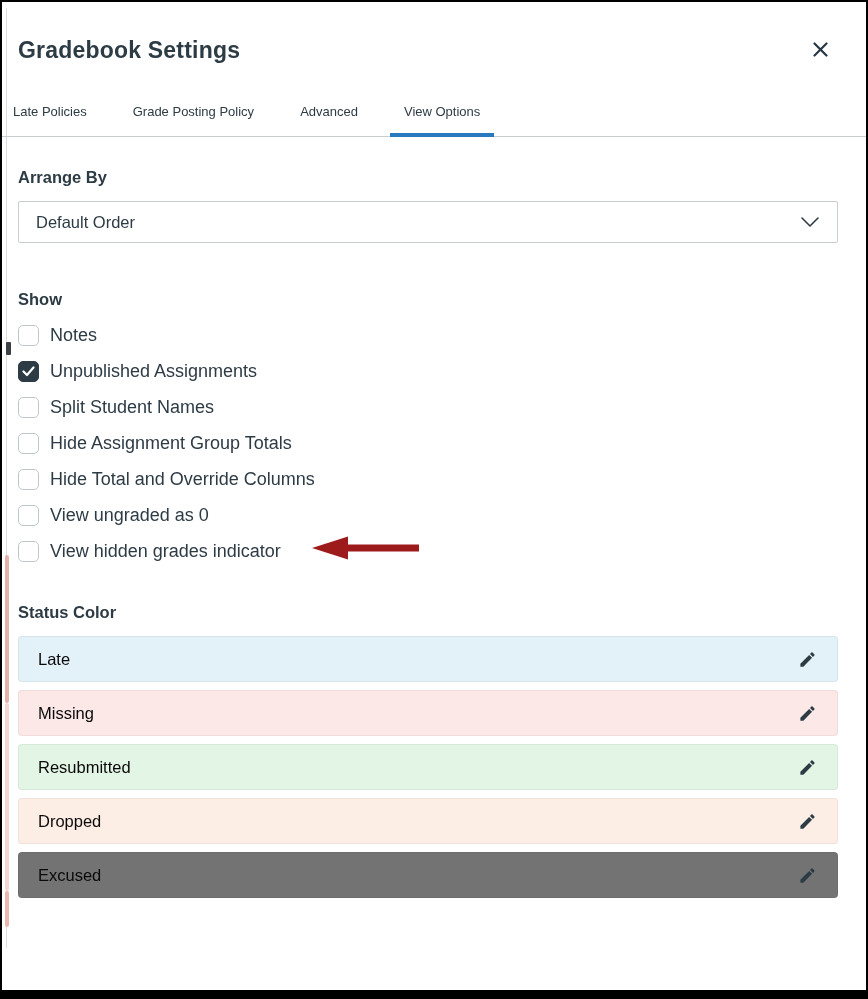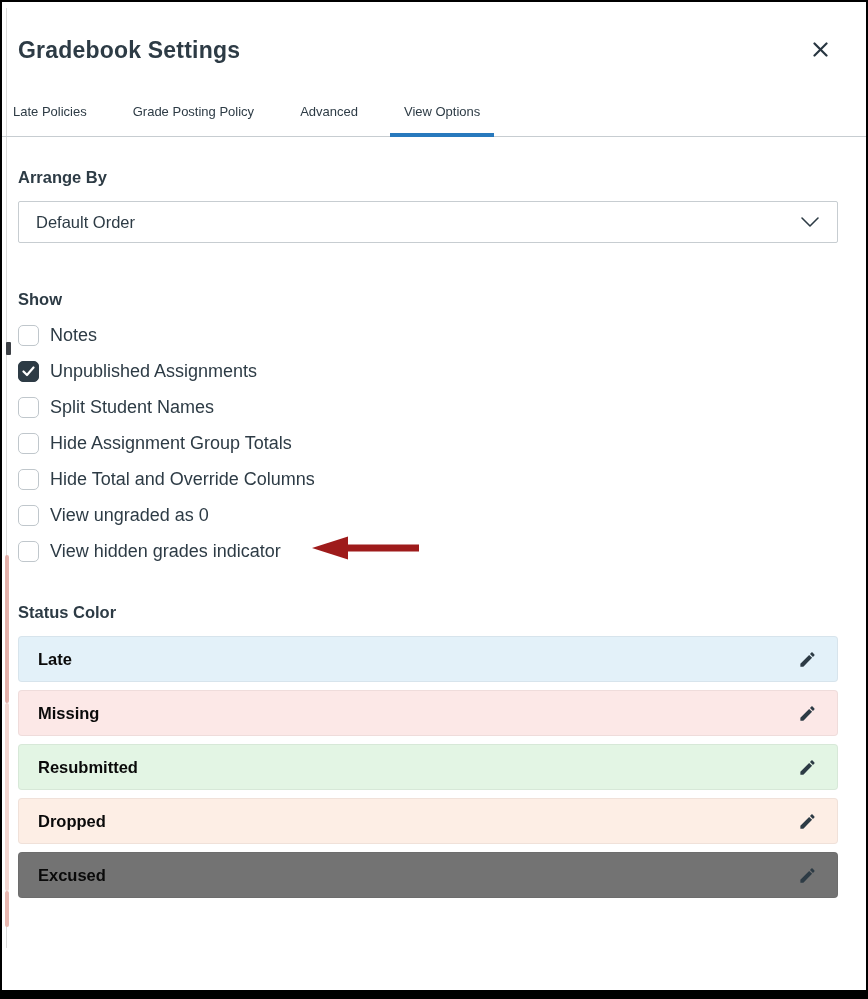--- a/index.html
+++ b/index.html
@@ -64,21 +64,20 @@
 
   .annotation-arrow { position:absolute; left:304px; top:532px; pointer-events:none; }
 
   .status-label { margin-top:38px; }
   .status-list { margin-top:14px; }
   .status-row {
     height:46px; border-radius:4px; margin-bottom:8px;
     border:1px solid rgba(0,0,0,0.05);
     display:flex; align-items:center; justify-content:space-between;
     padding:0 18px 0 19px;
-    font-weight:bold;
   }
   .status-row-label { font-size:16.5px; color:#0a0a0a; }
   .edit-btn { background:none; border:none; cursor:pointer; padding:2px; line-height:0; }
 </style>
 </head>
 <body>
 
 <div class="screen">
 
   <div class="bg-line"></div>

